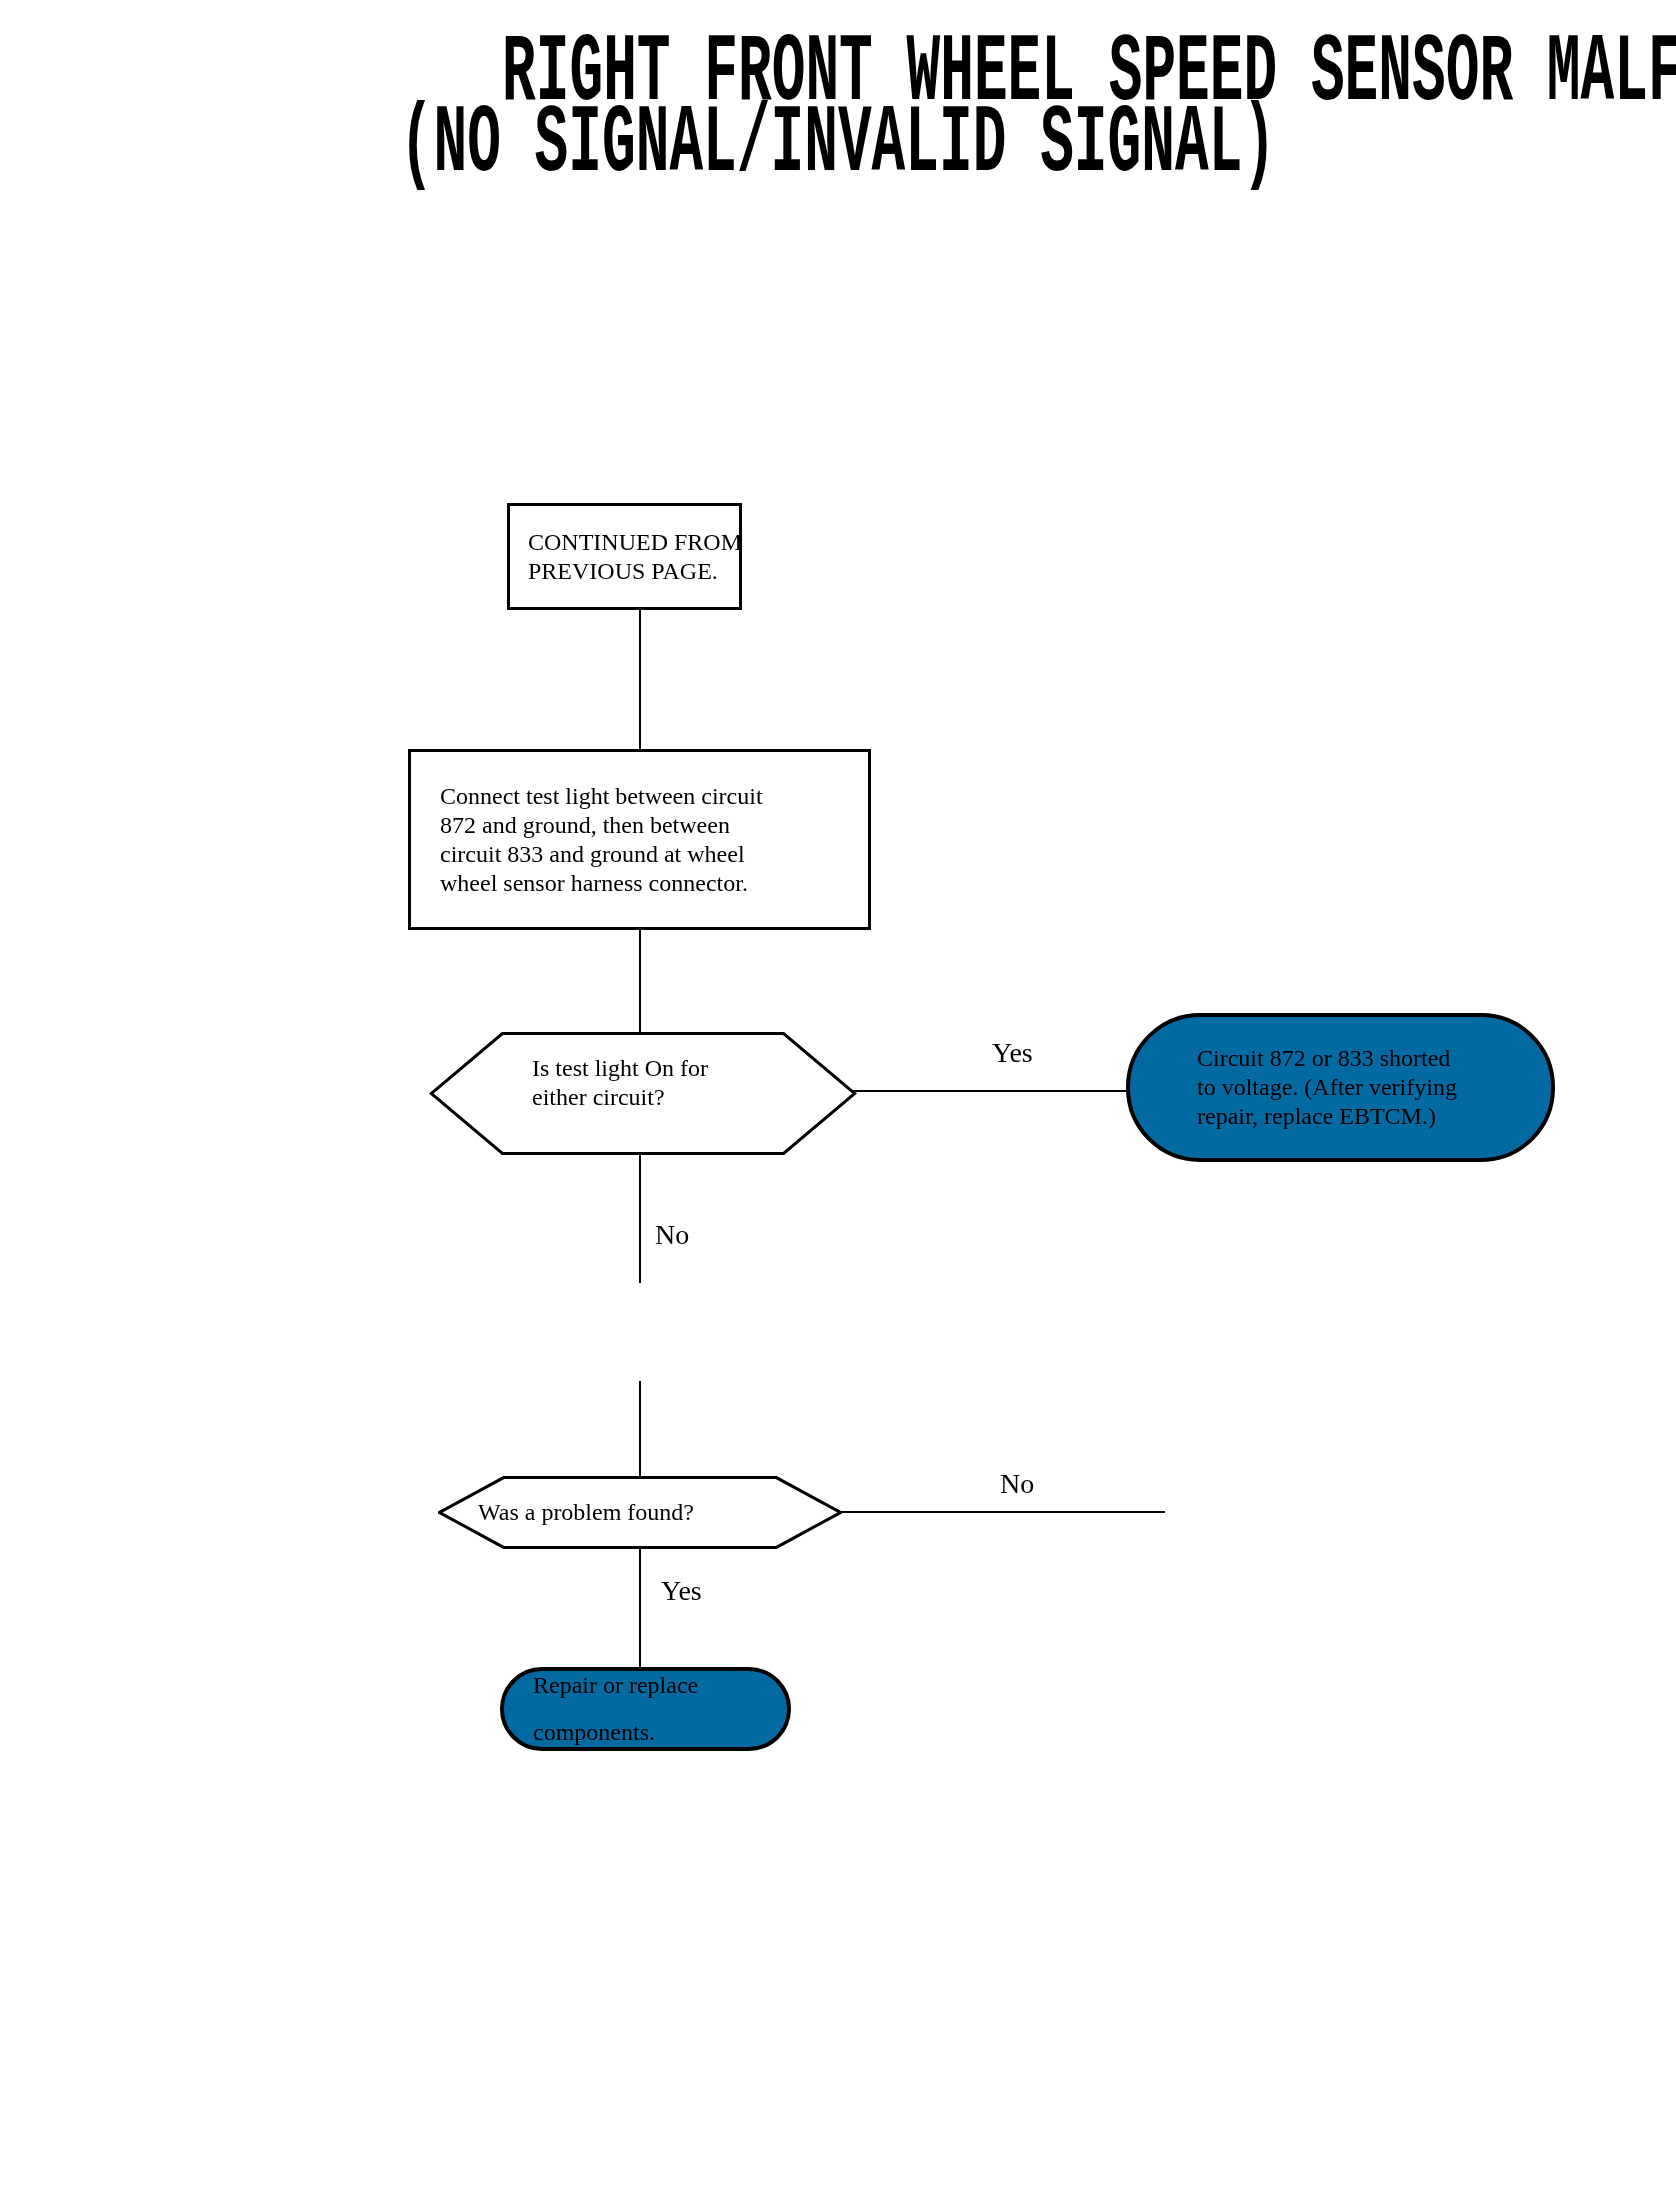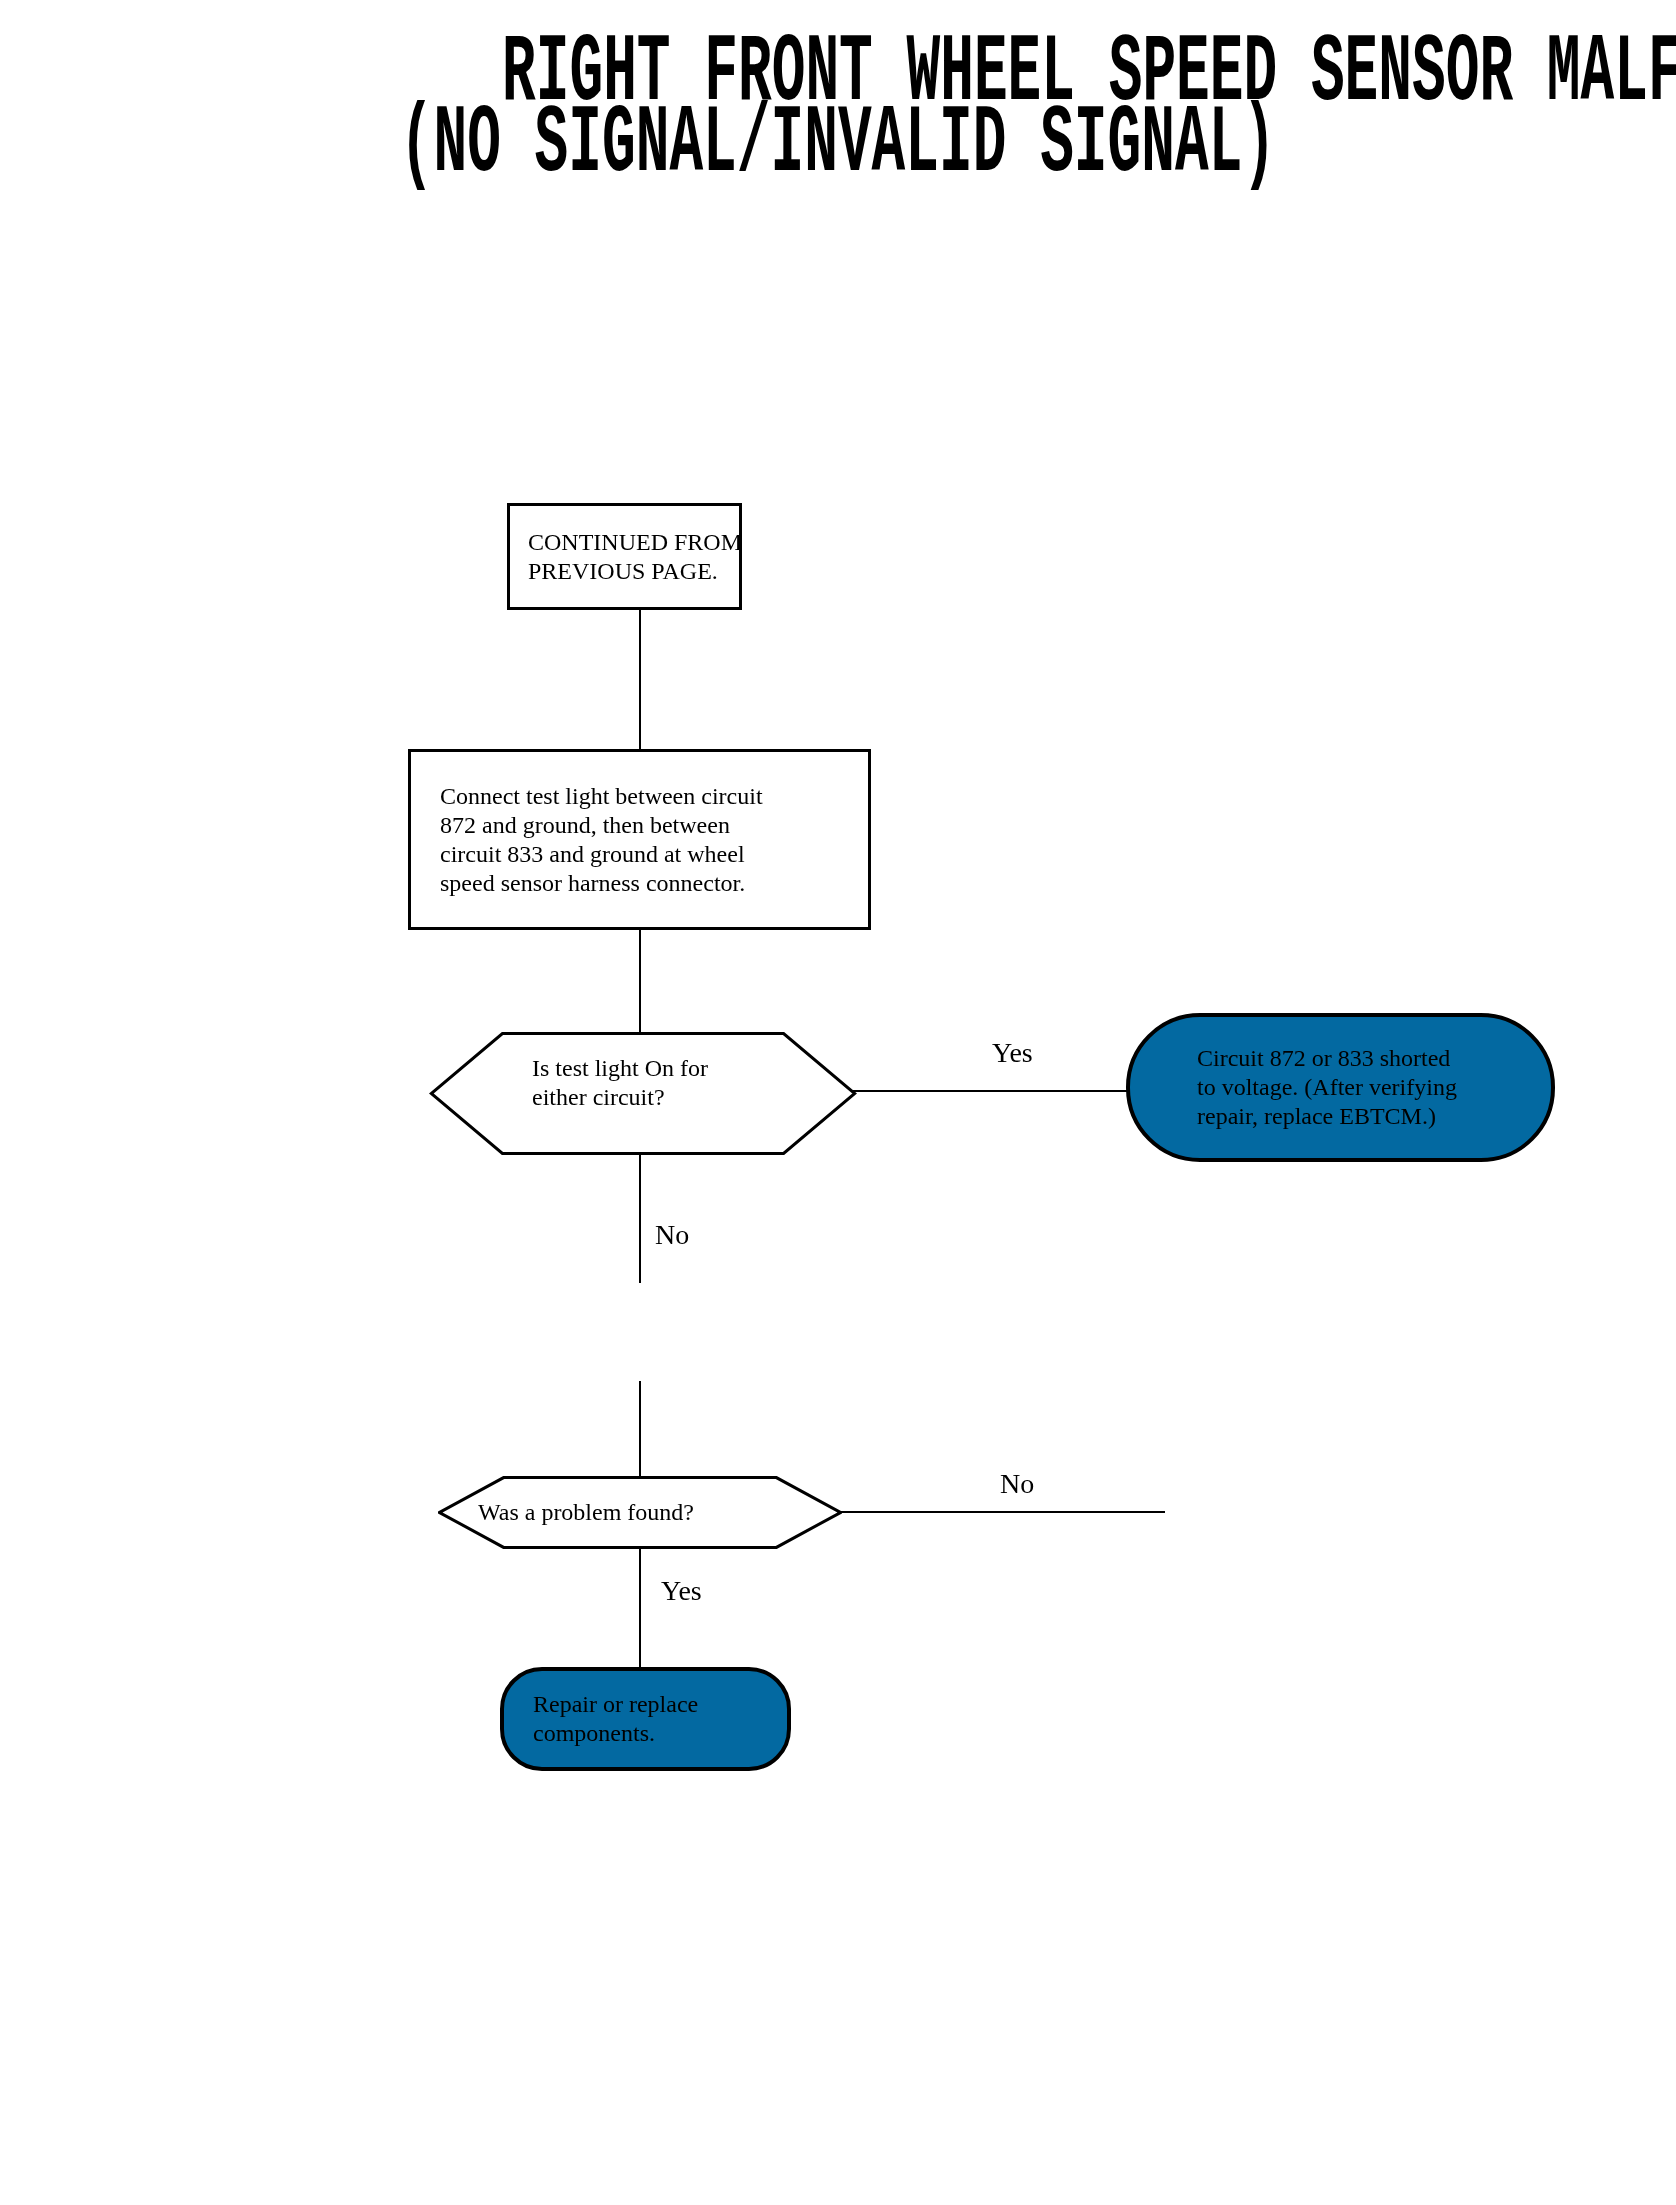--- a/index.html
+++ b/index.html
@@ -67,21 +67,21 @@
 
   <div class="node rect-node" style="left:507px; top:503px; width:235px; height:107px; padding-left:18px;">
     <div class="node-line">CONTINUED FROM</div>
     <div class="node-line">PREVIOUS PAGE.</div>
   </div>
 
   <div class="node rect-node" style="left:408px; top:749px; width:463px; height:181px; padding-left:29px;">
     <div class="node-line">Connect test light between circuit</div>
     <div class="node-line">872 and ground, then between</div>
     <div class="node-line">circuit 833 and ground at wheel</div>
-    <div class="node-line">speed sensor harness connector.</div>
+    <div class="node-line">wheel sensor harness connector.</div>
   </div>
 
   <div class="node hex-node" style="left:429px; top:1032px; width:428px; height:102px;">
     <svg width="428" height="123" viewBox="0 0 704 203">
       <polygon points="120,2.5 584,2.5 701.5,101.5 584,200.5 120,200.5 2.5,101.5" fill="#ffffff" stroke="#000000" stroke-width="5"></polygon>
     </svg>
     <div class="hex-text" style="padding-left:103px;">
       <div class="node-line">Is test light On for</div>
       <div class="node-line">either circuit?</div>
     </div>
@@ -97,19 +97,19 @@
   <div class="node hex-node" style="left:438px; top:1476px; width:404px; height:73px;">
     <svg width="404" height="73" viewBox="0 0 665 120">
       <polygon points="108,2.5 557,2.5 662.5,60 557,117.5 108,117.5 2.5,60" fill="#ffffff" stroke="#000000" stroke-width="5"></polygon>
     </svg>
     <div class="hex-text" style="padding-left:40px;">
       <div class="node-line">Was a problem found?</div>
     </div>
   </div>
 
 
-  <div class="node stadium-node" style="left:500px; top:1667px; width:291px; height:104px; border-radius:42px; padding-left:29px;">
+  <div class="node stadium-node" style="left:500px; top:1667px; width:291px; height:84px; border-radius:42px; padding-left:29px;justify-content:space-between;">
     <div class="node-line">Repair or replace</div>
     <div class="node-line">components.</div>
   </div>
 
 </div>
 
 
 </body></html>

